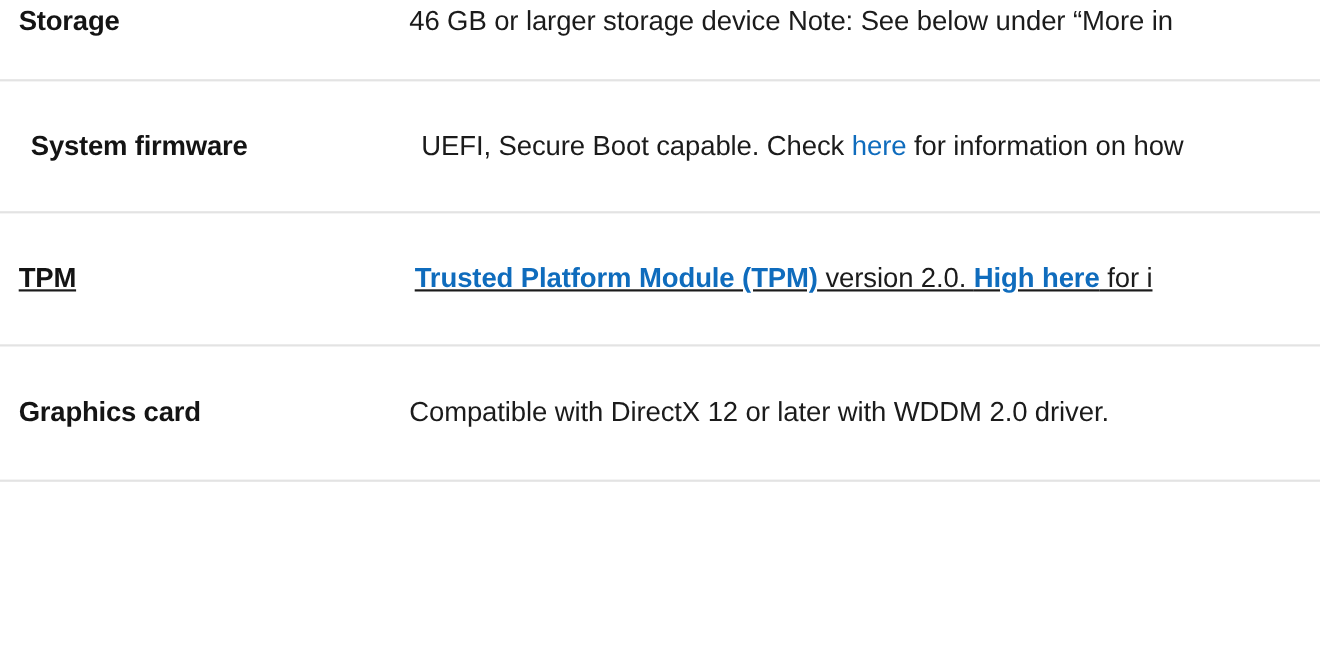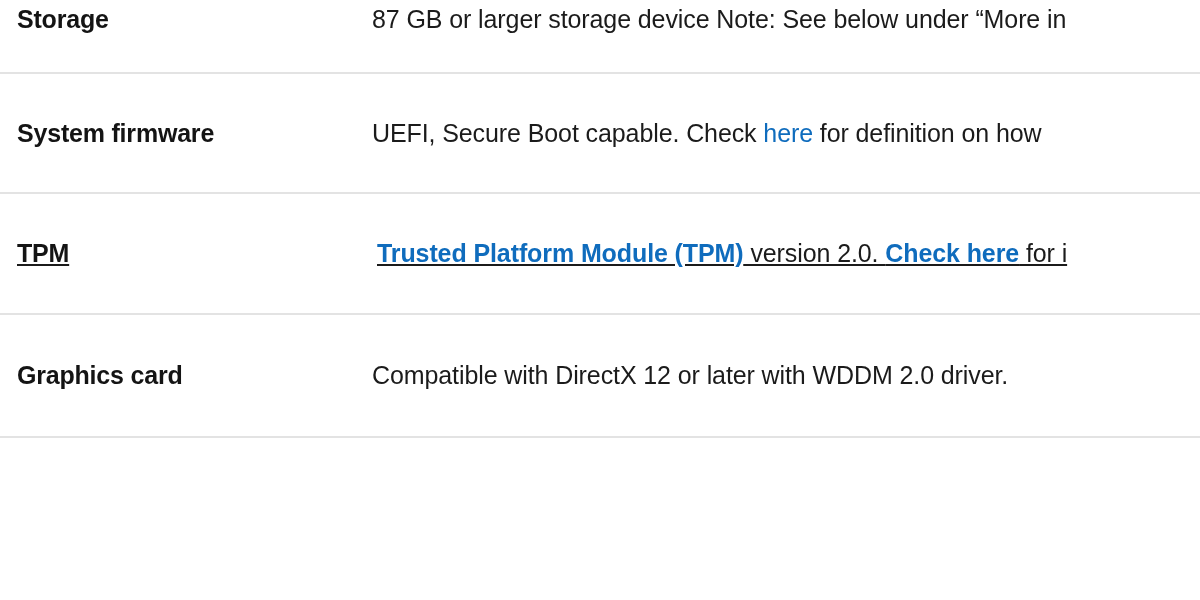--- a/index.html
+++ b/index.html
@@ -28,21 +28,21 @@
     box-sizing: border-box;
     display: flex;
     align-items: center;
     width: 1200px;
     border-bottom: 2px solid #e3e3e3;
     overflow: hidden;
   }
 
   
   .row-0 { height: 74px; }
-  .row-1 { height: 120px; }
+  .row-1 { height: 120px; padding-left: 11px; }
   .row-2 { height: 121px; text-decoration: underline; }
   .row-3 { height: 123px; }
   .row-4 { height: 122px; }
   .row-tail { height: 40px; border-bottom: none; }
 
   .req-label {
     flex: 0 0 372px;
     width: 372px;
     box-sizing: border-box;
     padding-left: 17px;
@@ -88,35 +88,35 @@
   }
 </style>
 </head>
 <body>
 
 <div class="req-table">
 
   <div class="req-row row-0">
     <div class="req-label">Storage</div>
     <div class="req-value">
-      <span>87 GB or larger storage device Note: See below under “More in</span>
+      <span>46 GB or larger storage device Note: See below under “More in</span>
     </div>
   </div>
 
   <div class="req-row row-1">
     <div class="req-label">System firmware</div>
     <div class="req-value">
-      <span>UEFI, Secure Boot capable. Check </span><a class="link">here</a><span> for definition on how</span>
+      <span>UEFI, Secure Boot capable. Check </span><a class="link">here</a><span> for information on how</span>
     </div>
   </div>
 
   <div class="req-row row-2">
     <div class="req-label">TPM</div>
     <div class="req-value indented">
-      <a class="link bold">Trusted Platform Module (TPM)</a><span> version 2.0. </span><a class="link bold">Check here</a><span> for i</span>
+      <a class="link bold">Trusted Platform Module (TPM)</a><span> version 2.0. </span><a class="link bold">High here</a><span> for i</span>
     </div>
   </div>
 
   <div class="req-row row-3">
     <div class="req-label">Graphics card</div>
     <div class="req-value">
       <span>Compatible with DirectX 12 or later with WDDM 2.0 driver.</span>
     </div>
   </div>
 

